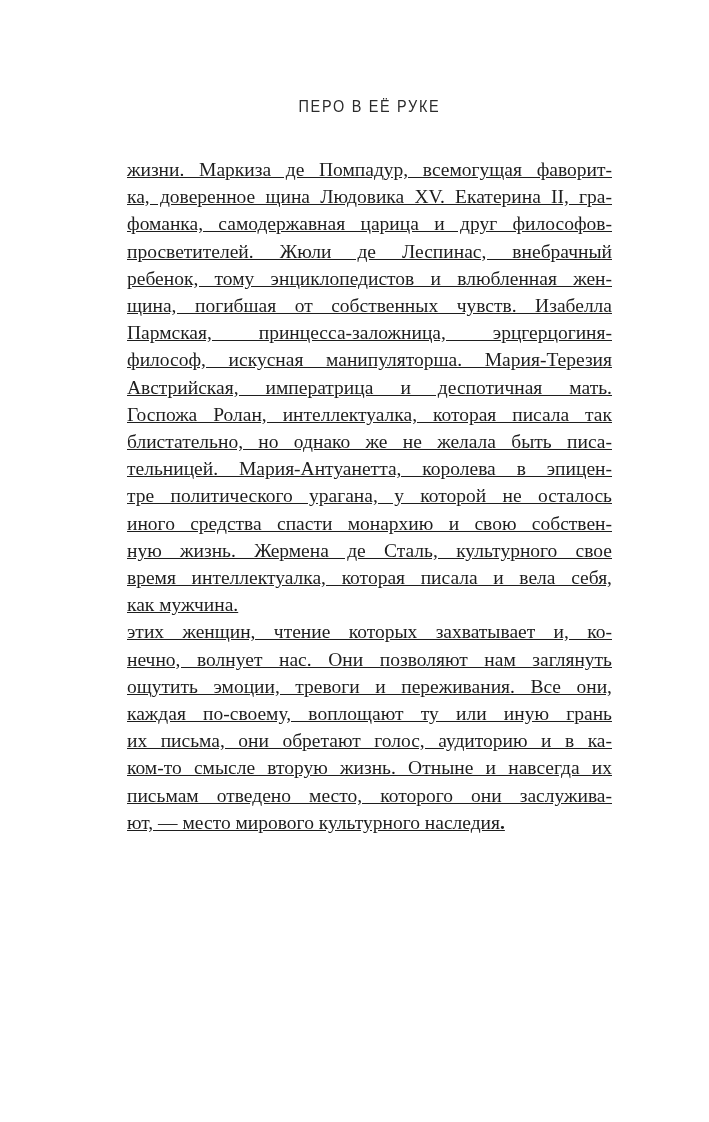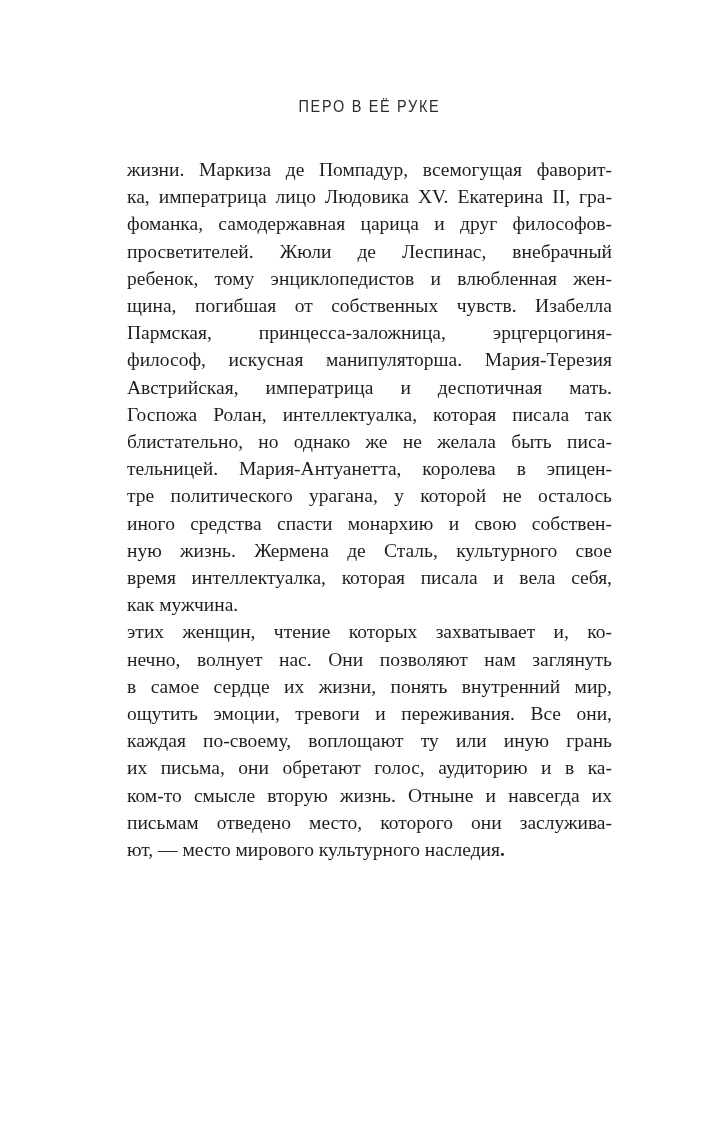--- a/index.html
+++ b/index.html
@@ -46,60 +46,60 @@
     font-kerning: normal;
   }
   .paragraph {
     margin: 0;
     padding: 0;
   }
   .line {
     text-align: justify;
     text-align-last: justify;
     overflow: visible;
+    text-decoration: underline;
   }
   .line.last {
     text-align-last: left;
   }
   .line.indent {
     text-indent: 26px;
   }
   .bold-tail {
     font-weight: bold;
   }
 </style>
 </head>
 <body>
 
 <div class="page">
   <div class="running-head">ПЕРО В ЕЁ РУКЕ</div>
   <div class="text-block" id="text-block">
       <div class="paragraph">
         <div class="line">жизни. Маркиза де Помпадур, всемогущая фаворит-</div>
-        <div class="line">ка, императрица лицо Людовика XV. Екатерина II, гра-</div>
+        <div class="line">ка, доверенное щина Людовика XV. Екатерина II, гра-</div>
         <div class="line">фоманка, самодержавная царица и друг философов-</div>
         <div class="line">просветителей. Жюли де Леспинас, внебрачный</div>
         <div class="line">ребенок, тому энциклопедистов и влюбленная жен-</div>
         <div class="line">щина, погибшая от собственных чувств. Изабелла</div>
         <div class="line">Пармская, принцесса-заложница, эрцгерцогиня-</div>
         <div class="line">философ, искусная манипуляторша. Мария-Терезия</div>
         <div class="line">Австрийская, императрица и деспотичная мать.</div>
         <div class="line">Госпожа Ролан, интеллектуалка, которая писала так</div>
         <div class="line">блистательно, но однако же не желала быть писа-</div>
         <div class="line">тельницей. Мария-Антуанетта, королева в эпицен-</div>
         <div class="line">тре политического урагана, у которой не осталось</div>
         <div class="line">иного средства спасти монархию и свою собствен-</div>
         <div class="line">ную жизнь. Жермена де Сталь, культурного свое</div>
         <div class="line">время интеллектуалка, которая писала и вела себя,</div>
         <div class="line last">как мужчина.</div>
       </div>
       <div class="paragraph">
         <div class="line">этих женщин, чтение которых захватывает и, ко-</div>
         <div class="line">нечно, волнует нас. Они позволяют нам заглянуть</div>
-        <div class="line">в самое сердце их жизни, понять внутренний мир,</div>
         <div class="line">ощутить эмоции, тревоги и переживания. Все они,</div>
         <div class="line">каждая по-своему, воплощают ту или иную грань</div>
         <div class="line">их письма, они обретают голос, аудиторию и в ка-</div>
         <div class="line">ком-то смысле вторую жизнь. Отныне и навсегда их</div>
         <div class="line">письмам отведено место, которого они заслужива-</div>
         <div class="line last">ют, — место мирового культурного наследия<span class="bold-tail">.</span></div>
       </div>
     </div>
 </div>
 

